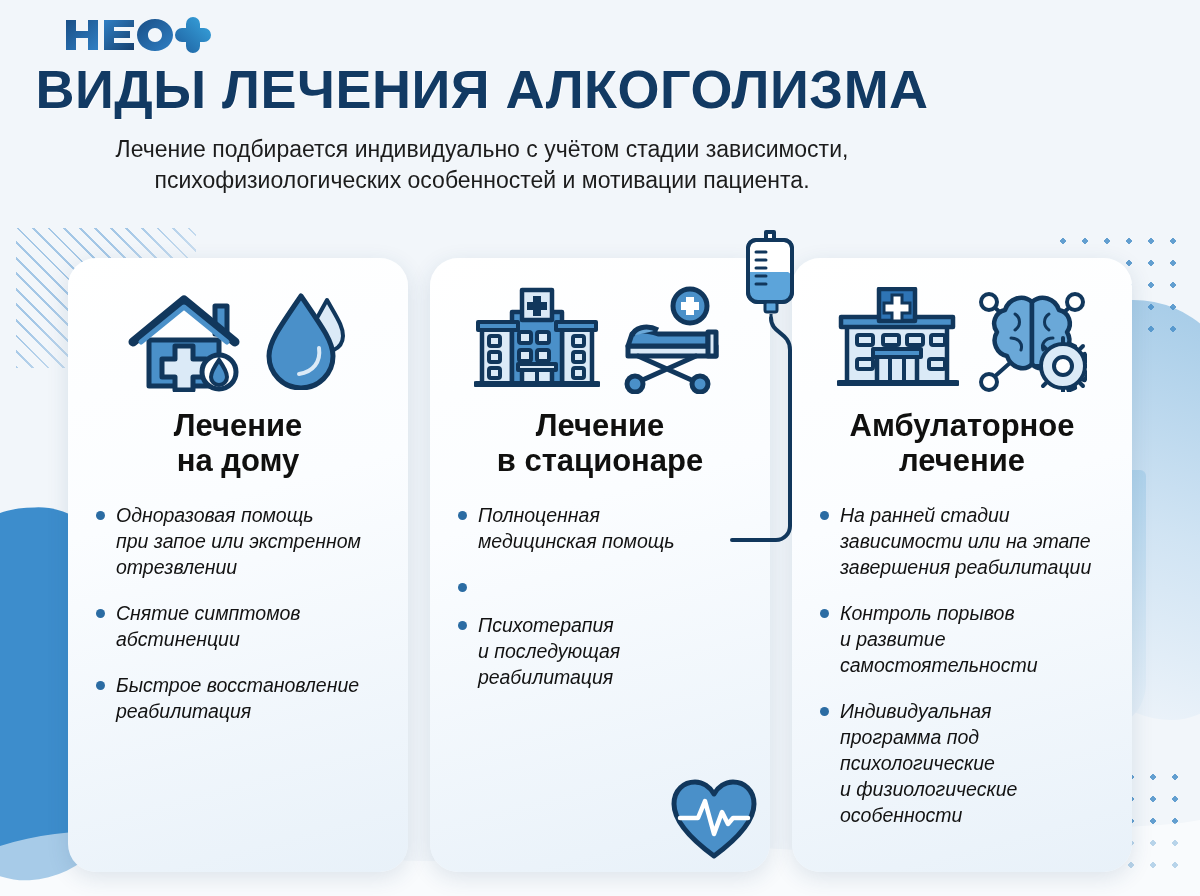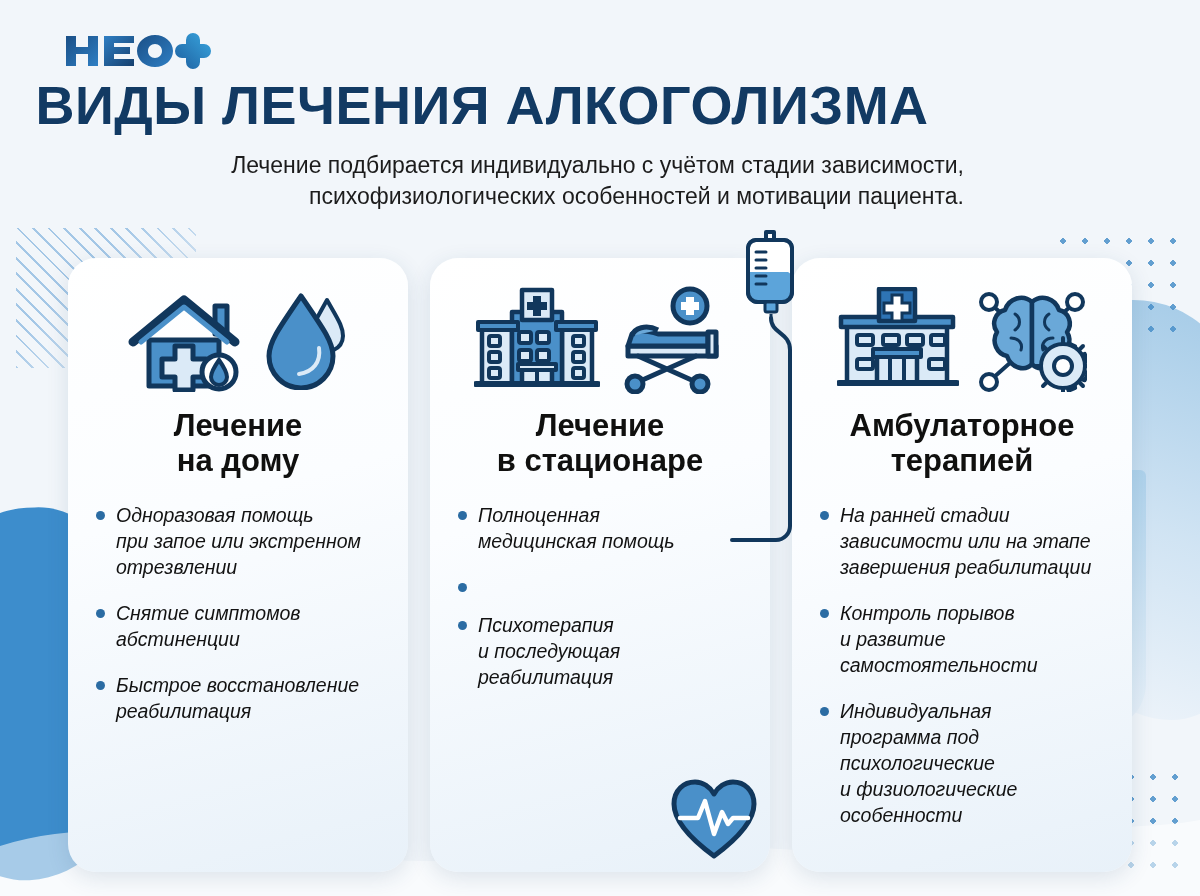--- a/index.html
+++ b/index.html
@@ -46,36 +46,36 @@
     position:absolute; right:54px; top:470px; width:70px; height:260px;
     background:linear-gradient(180deg,#a8cfea,#e8f1f9);
     border-radius:60px 10px 80px 40px;
     opacity:.8;
   }
   .wave-bottom {
     position:absolute; left:0; bottom:0; width:100%; height:120px;
   }
 
   
-  .header { position:absolute; left:0; top:16px; width:964px; }
+  .header { position:absolute; left:0; top:0; width:964px; }
   .logo { margin:14px 0 0 62px; display:flex; align-items:center; }
   .logo svg { display:block; }
 
   .main-title {
     text-align:center;
     font-size:54px;
     font-weight:bold;
     letter-spacing:.5px;
     color:#123a63;
     margin-top:4px;
     font-family:"Liberation Sans", sans-serif;
     text-shadow:1px 1px 0 rgba(255,255,255,.6);
   }
   .subtitle {
-    text-align:right;
+    text-align:center;
     font-size:23px;
     line-height:31px;
     color:#1c1c1c;
     margin-top:14px;
   }
 
   
   .cards {
     position:absolute; left:0; top:258px; width:1200px;
     display:flex; justify-content:center; gap:22px;
@@ -359,21 +359,21 @@
             <line x1="0" y1="22" x2="0" y2="28"></line>
             <line x1="-16" y1="16" x2="-20" y2="20"></line>
             <line x1="-22" y1="0" x2="-28" y2="0"></line>
             <line x1="-16" y1="-16" x2="-20" y2="-20"></line>
           </g>
         </g>
       </svg>
     </div>
 
     <div class="card-title">Амбулаторное
-терапией</div>
+лечение</div>
 
     <div class="bullets">
       <div class="bullet">
         <span class="bullet-dot"></span>
         <span class="bullet-text">На ранней стадии
 зависимости или на этапе
 завершения реабилитации</span>
       </div>
       <div class="bullet">
         <span class="bullet-dot"></span>

